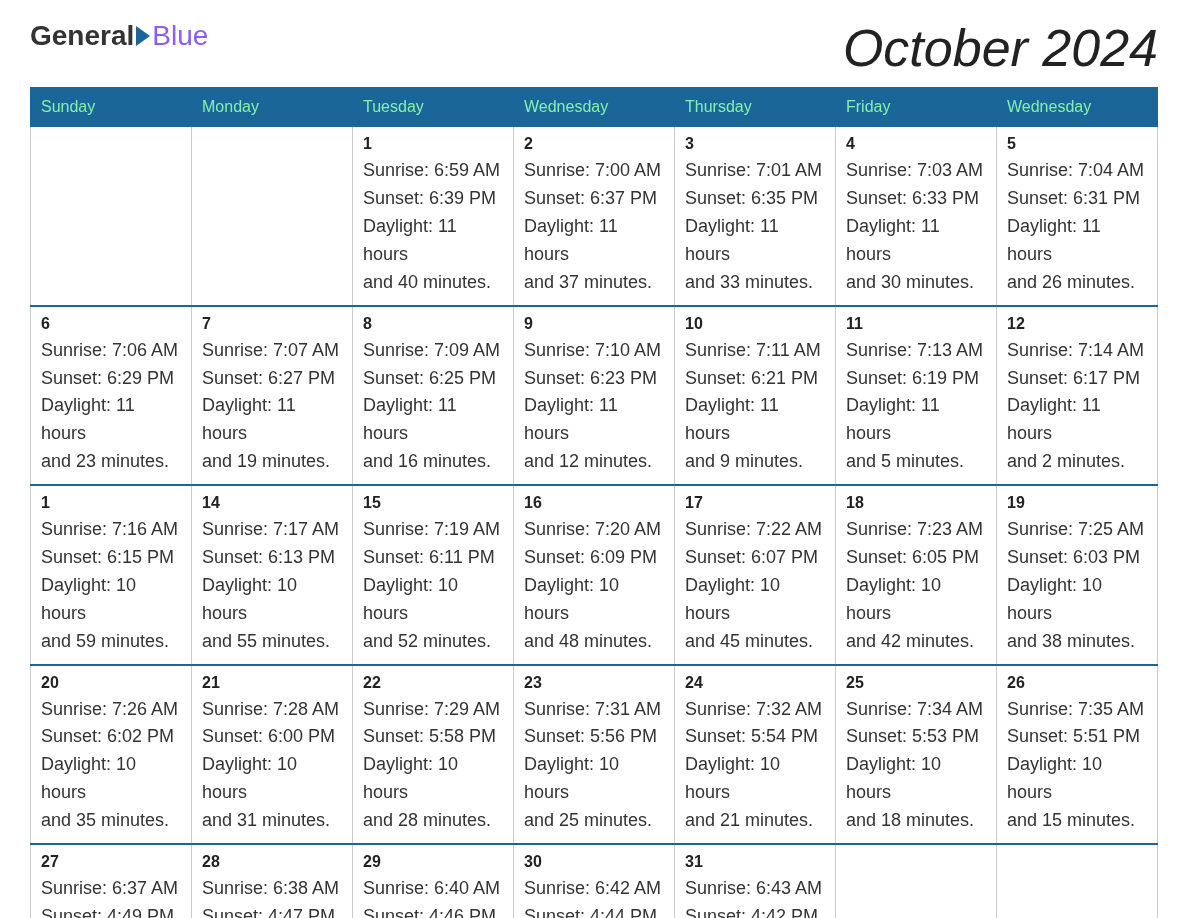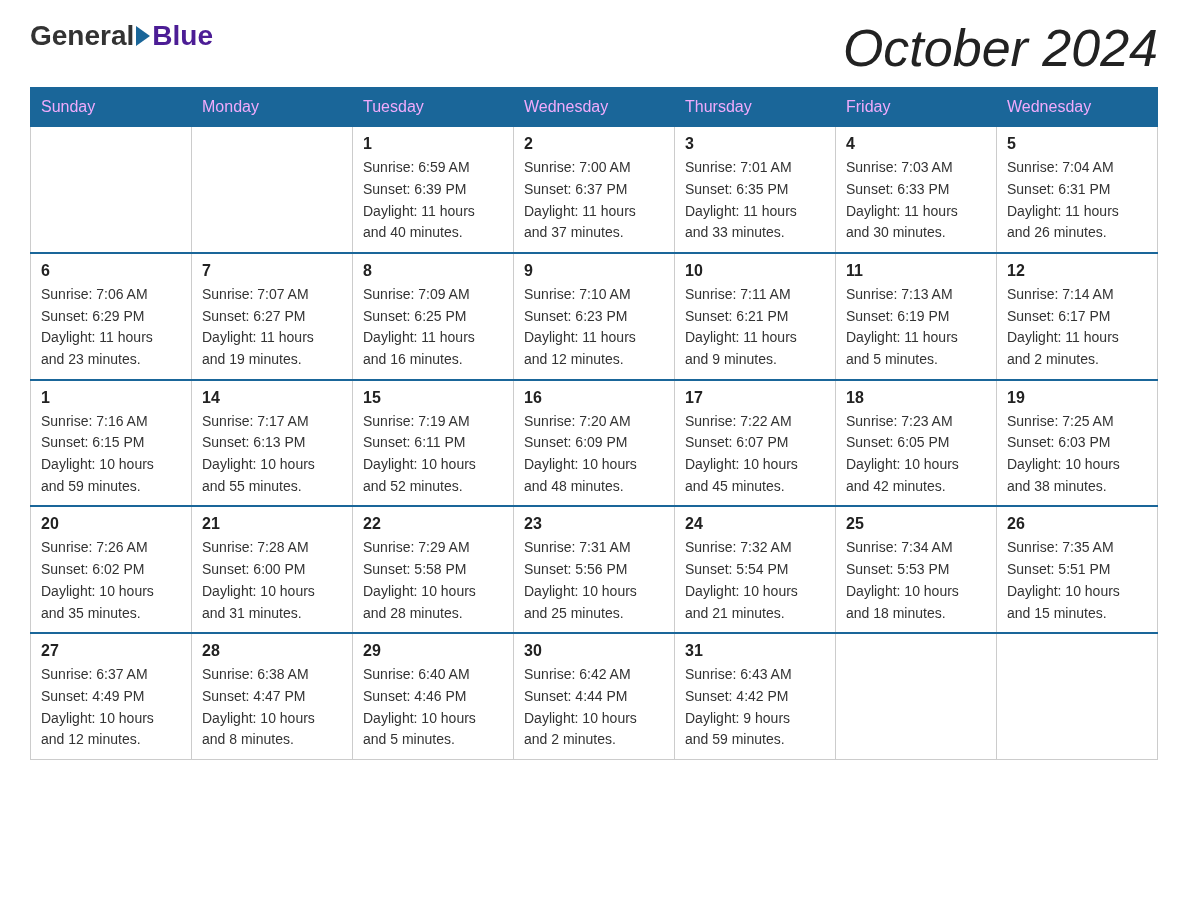--- a/index.html
+++ b/index.html
@@ -32,23 +32,23 @@
     .logo-triangle {
       width: 0;
       height: 0;
       border-left: 14px solid #1a6699;
       border-top: 10px solid transparent;
       border-bottom: 10px solid transparent;
       margin: 0 2px;
       display: inline-block;
     }
     .logo-blue {
-      color: #4c1d95;
+      color: #8b5cf6;
       font-size: 28px;
-      font-weight: bold;
+      font-weight: normal;
     }
     .logo-underline {
       width: 100%;
       height: 3px;
       background: #1a6699;
       margin-top: 2px;
     }
     .title-section {
       text-align: right;
       font-style: italic;
@@ -64,21 +64,21 @@
       color: #555;
       margin-top: 4px;
     }
     .calendar-table {
       width: 100%;
       border-collapse: collapse;
       margin-top: 10px;
     }
     .calendar-table th {
       background: #1a6699;
-      color: #f0abfc;
+      color: #86efac;
       padding: 10px 10px;
       text-align: left;
       font-size: 16px;
       font-weight: normal;
       border: 1px solid #1a6699;
     }
     .calendar-table td {
       vertical-align: top;
       padding: 8px 10px;
       border: 1px solid #ccc;
@@ -86,21 +86,21 @@
       min-height: 120px;
       height: 120px;
     }
     .day-number {
       font-size: 16px;
       font-weight: bold;
       color: #222;
       margin-bottom: 4px;
     }
     .day-info {
-      font-size: 14px;
+      font-size: 18px;
       color: #333;
       line-height: 1.55;
     }
     .empty-cell {
       background: #fff;
     }
     .row-divider td {
       border-top: 2px solid #1a6699;
     }
   </style>

